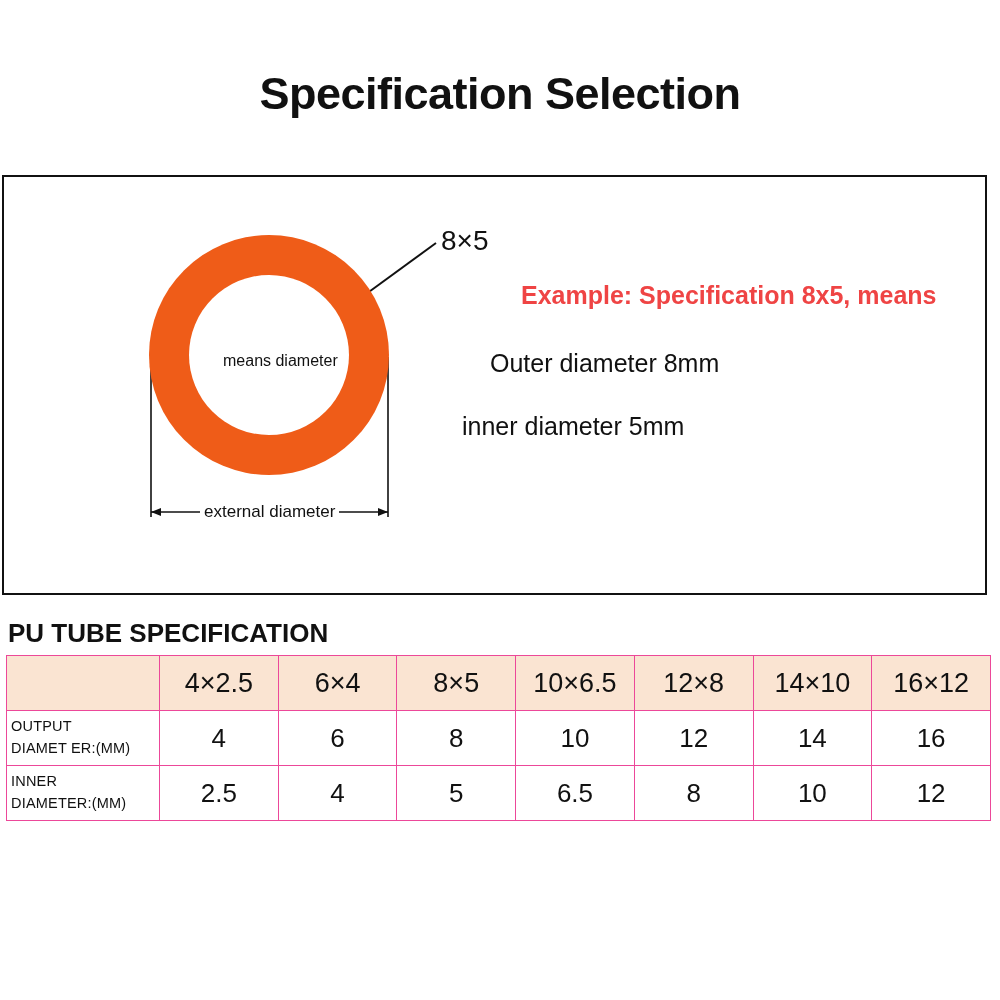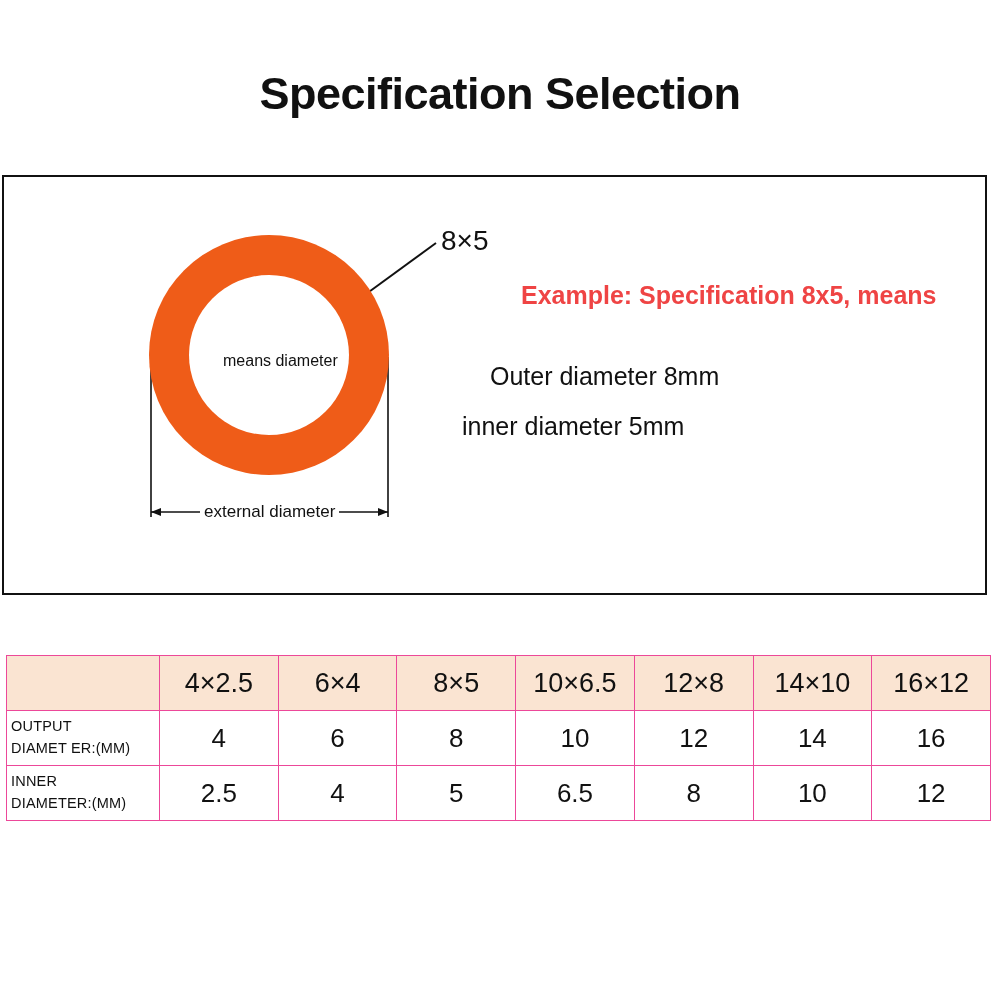--- a/index.html
+++ b/index.html
@@ -111,21 +111,21 @@
     top: 104px;
     font-size: 25px;
     font-weight: bold;
     color: #ef4444;
     white-space: nowrap;
     margin-left: 33px;
   }
   .example-line1 {
     position: absolute;
     left: 486px;
-    top: 185px;
+    top: 172px;
     font-size: 25px;
     color: #111111;
     white-space: nowrap;
   }
   .example-line2 {
     position: absolute;
     left: 458px;
     top: 235px;
     font-size: 25px;
     color: #111111;
@@ -212,20 +212,21 @@
 
     <div class="label-8x5">8×5</div>
     <div class="inside-diameter-label">means diameter</div>
     <div class="external-diameter-label">external diameter</div>
 
     <div class="example-heading">Example: Specification 8x5, means</div>
     <div class="example-line1">Outer diameter 8mm</div>
     <div class="example-line2">inner diameter 5mm</div>
   </div>
 
+  <div class="table-heading">PU TUBE SPECIFICATION</div>
 
   <table class="spec-table">
     <thead>
       <tr>
         <td class="corner col-first"></td>
         <td>4×2.5</td>
         <td>6×4</td>
         <td>8×5</td>
         <td>10×6.5</td>
         <td>12×8</td>

